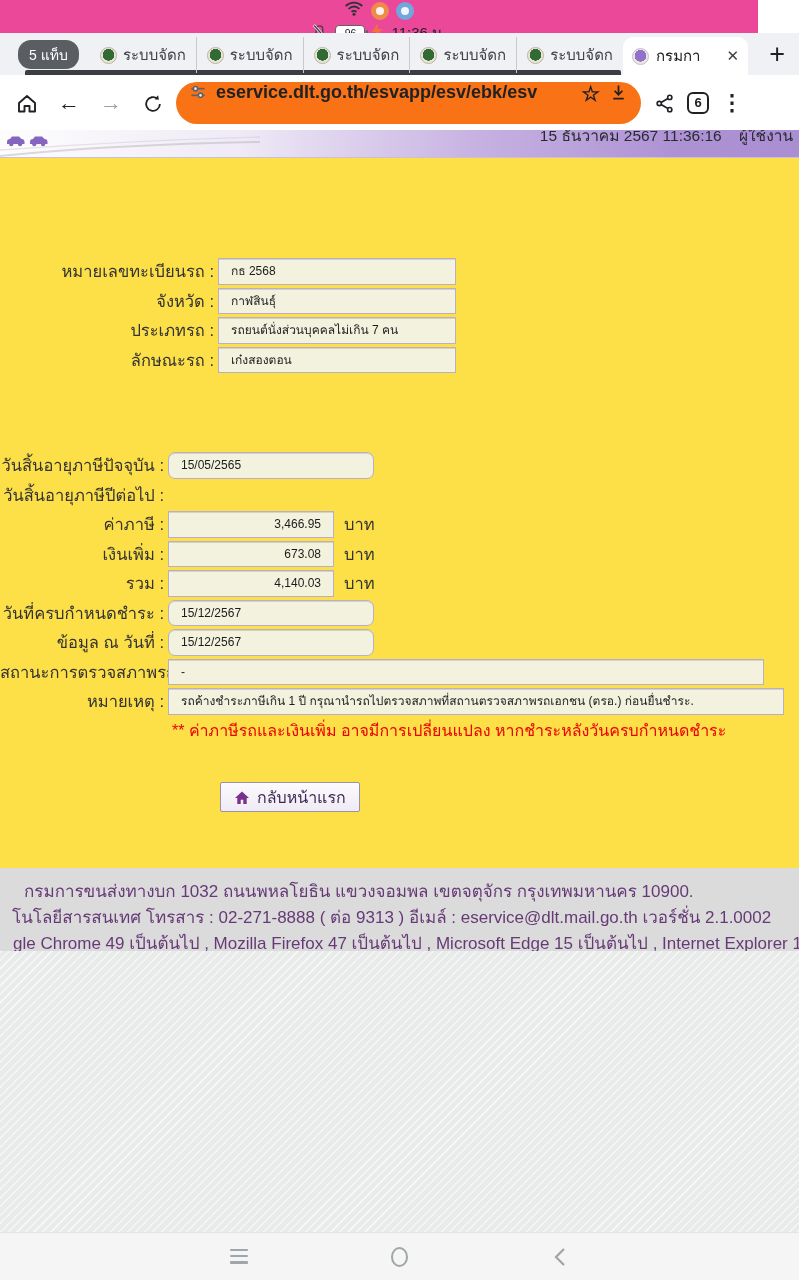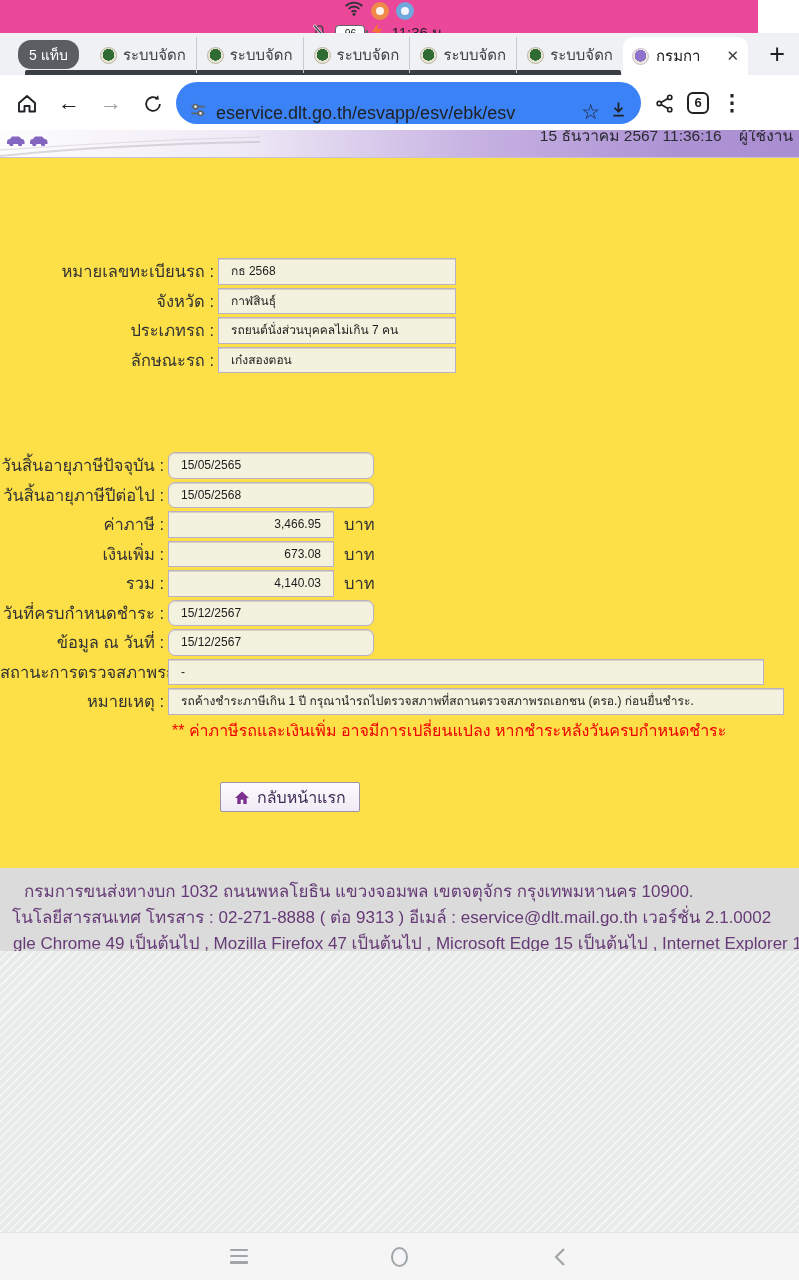--- a/index.html
+++ b/index.html
@@ -48,22 +48,22 @@
   .tab-close { font-size:15px; color:#3c4043; }
   .new-tab { position:absolute; right:14px; top:5px; font-size:27px; color:#202124;
     font-weight:300; line-height:32px; }
 
   
   .toolbar { position:absolute; left:0; top:75px; width:799px; height:55px; background:#fff;
     display:flex; align-items:center; }
   .tbi { width:34px; text-align:center; font-size:22px; color:#202124; flex:none; }
   .tbi.disabled { color:#9aa0a6; }
   .tbi svg { vertical-align:middle; }
-  .url-pill { width:465px; height:42px; background:#3b82f6; border-radius:21px;
-    display:flex; align-items:flex-end; padding:0 12px; margin:0 6px; flex:none; }
+  .url-pill { width:465px; height:42px; background:#f97316; border-radius:21px;
+    display:flex; align-items:flex-start; padding:0 12px; margin:0 6px; flex:none;font-weight:bold; }
   .url-text { flex:1; font-size:18px; color:#202124; white-space:nowrap; overflow:hidden;
     margin-left:8px; }
   .pill-ic { flex:none; margin-left:8px; }
   .star-g { font-size:21px; color:#202124; }
   .tabcount-box { width:22px; height:22px; border:2px solid #202124; border-radius:6px;
     font-size:13px; font-weight:bold; color:#202124; display:flex; align-items:center;
     justify-content:center; margin:0 auto; }
   .menu-g { font-size:22px; color:#202124; font-weight:bold; }
 
   
@@ -275,21 +275,20 @@
     </div>
   </div>
 
   <div class="g2">
     <div class="row">
       <div class="lbl">วันสิ้นอายุภาษีปัจจุบัน :</div>
       <div class="box w-date">15/05/2565</div>
     </div>
     <div class="row">
       <div class="lbl">วันสิ้นอายุภาษีปีต่อไป :</div>
-      <div class="box w-date">15/05/2568</div>
     </div>
     <div class="row">
       <div class="lbl">ค่าภาษี :</div>
       <div class="box w-money">3,466.95</div>
       <span class="unit">บาท</span>
     </div>
     <div class="row">
       <div class="lbl">เงินเพิ่ม :</div>
       <div class="box w-money">673.08</div>
       <span class="unit">บาท</span>

